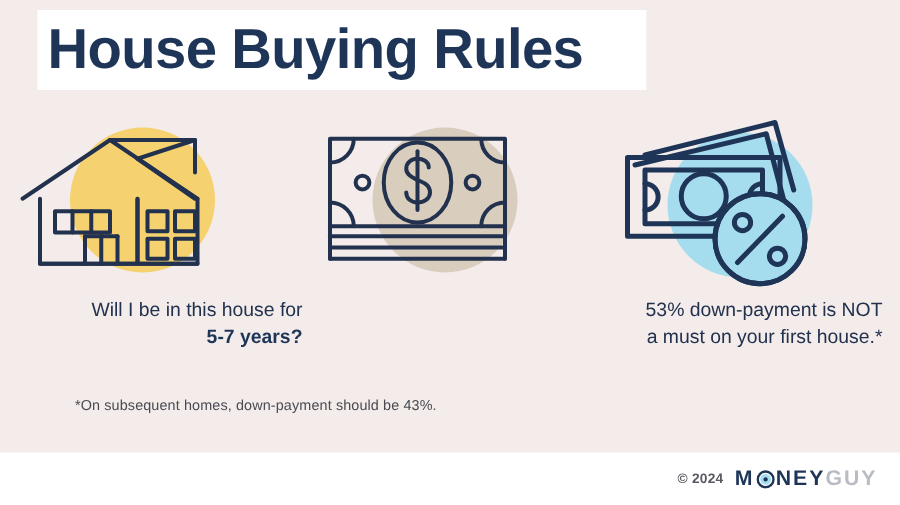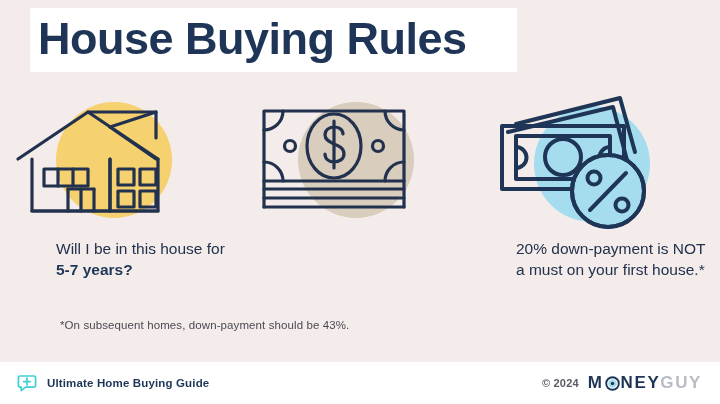--- a/index.html
+++ b/index.html
@@ -51,20 +51,21 @@
     left: 0;
     top: 86px;
     width: 720px;
     height: 230px;
     display: flex;
     flex-direction: row;
   }
   .column {
     width: 240px;
     position: relative;
+    text-align: right;
   }
   .icon-stage {
     position: relative;
     width: 240px;
     height: 148px;
   }
   .circle {
     position: absolute;
     border-radius: 50%;
   }
@@ -233,21 +234,21 @@
 
             <path d="M24 103 L164 103"></path>
             <path d="M24 112 L164 112"></path>
             <path d="M24 121 L164 121"></path>
             <path d="M24 95 L24 121"></path>
             <path d="M164 95 L164 121"></path>
           </g>
         </svg>
       </div>
       <div class="caption cap-2">
-        <span>20% down-payment is NOT a must on your first house.*</span>
+        <span>53% down-payment is NOT a must on your first house.*</span>
       </div>
     </div>
 
     <div class="column">
       <div class="icon-stage">
         <div class="circle" style="left:54px; top:20px; width:116px; height:116px; background:#a5dcee;"></div>
         <svg class="icon-svg" width="240" height="148" viewBox="0 0 240 148" fill="none">
           <g stroke="#1e3557" stroke-width="4" stroke-linejoin="round" stroke-linecap="round" fill="none">
 
             <path d="M36 38 L140 12 L155 66"></path>
@@ -271,28 +272,20 @@
         </svg>
       </div>
 
     </div>
 
   </div>
 
   <div class="footnote">*On subsequent homes, down-payment should be 43%.</div>
 
   <div class="footer">
-    <div class="footer-left">
-      <svg width="22" height="22" viewBox="0 0 22 22" fill="none">
-        <path d="M4 4 H18 A1.6 1.6 0 0 1 19.6 5.6 V13.5 A1.6 1.6 0 0 1 18 15.1 H9.5 L5.2 18.6 V15.1 H4 A1.6 1.6 0 0 1 2.4 13.5 V5.6 A1.6 1.6 0 0 1 4 4 Z" stroke="#3fd0d4" stroke-width="1.7" stroke-linejoin="round"></path>
-        <path d="M11 6.2 V12.9" stroke="#3fd0d4" stroke-width="1.7" stroke-linecap="round"></path>
-        <path d="M7.6 9.55 H14.4" stroke="#3fd0d4" stroke-width="1.7" stroke-linecap="round"></path>
-      </svg>
-      <span class="footer-label">Ultimate Home Buying Guide</span>
-    </div>
     <div class="footer-right">
       <span class="copyright">© 2024</span>
       <span class="logo">
         <span class="logo-money">M</span>
         <span class="logo-o">
           <svg width="15" height="15" viewBox="0 0 15 15" fill="none">
             <circle cx="7.5" cy="7.5" r="6.3" stroke="#1e3557" stroke-width="1.9"></circle>
             <circle cx="7.5" cy="7.5" r="4.3" fill="#a5dcee"></circle>
             <circle cx="7.5" cy="7.5" r="1.7" fill="#1e3557"></circle>
           </svg>

